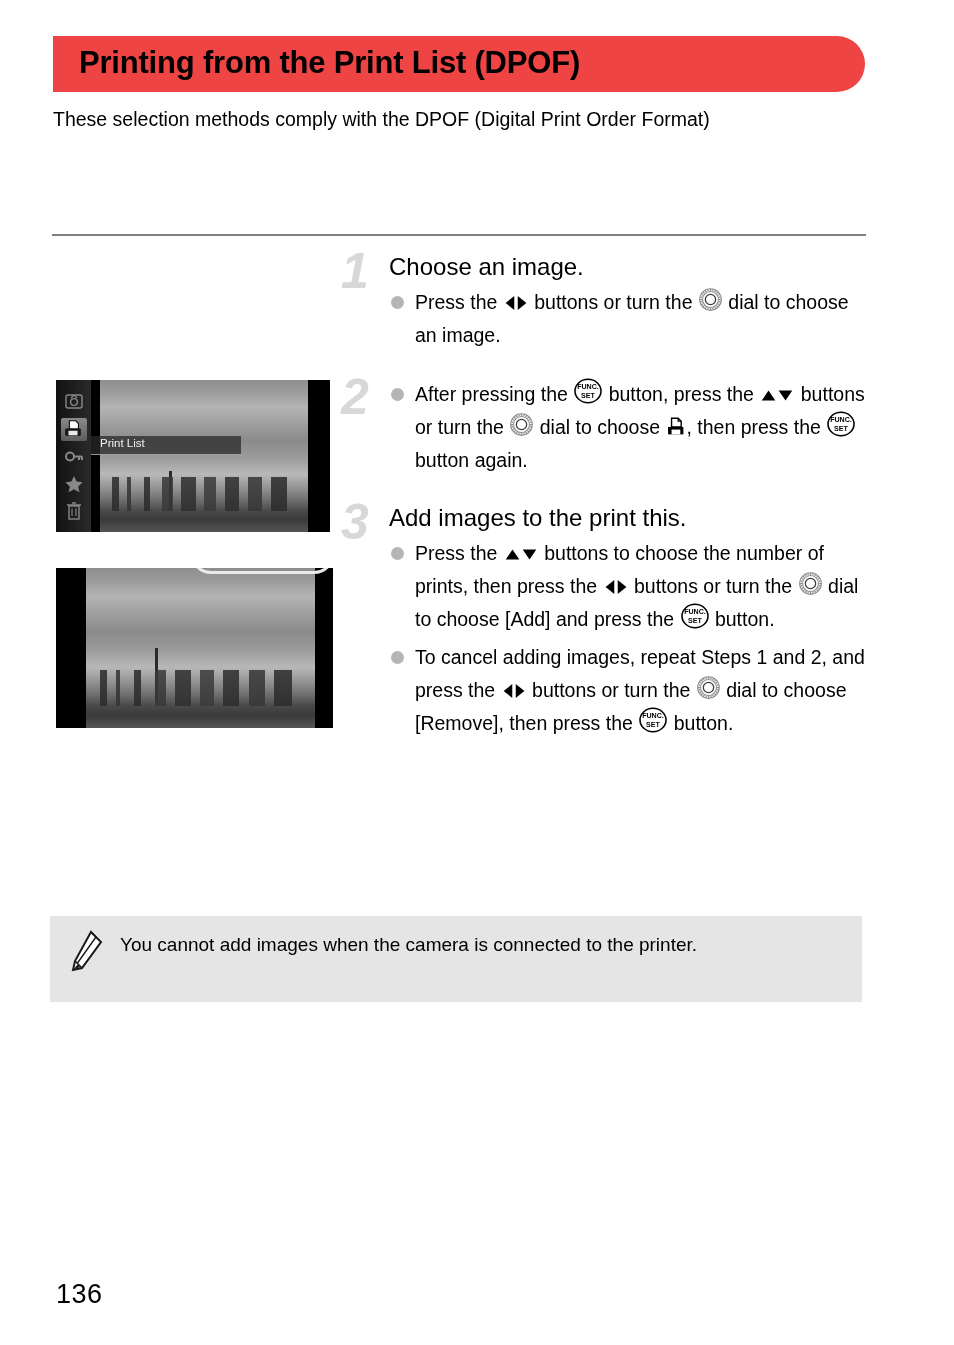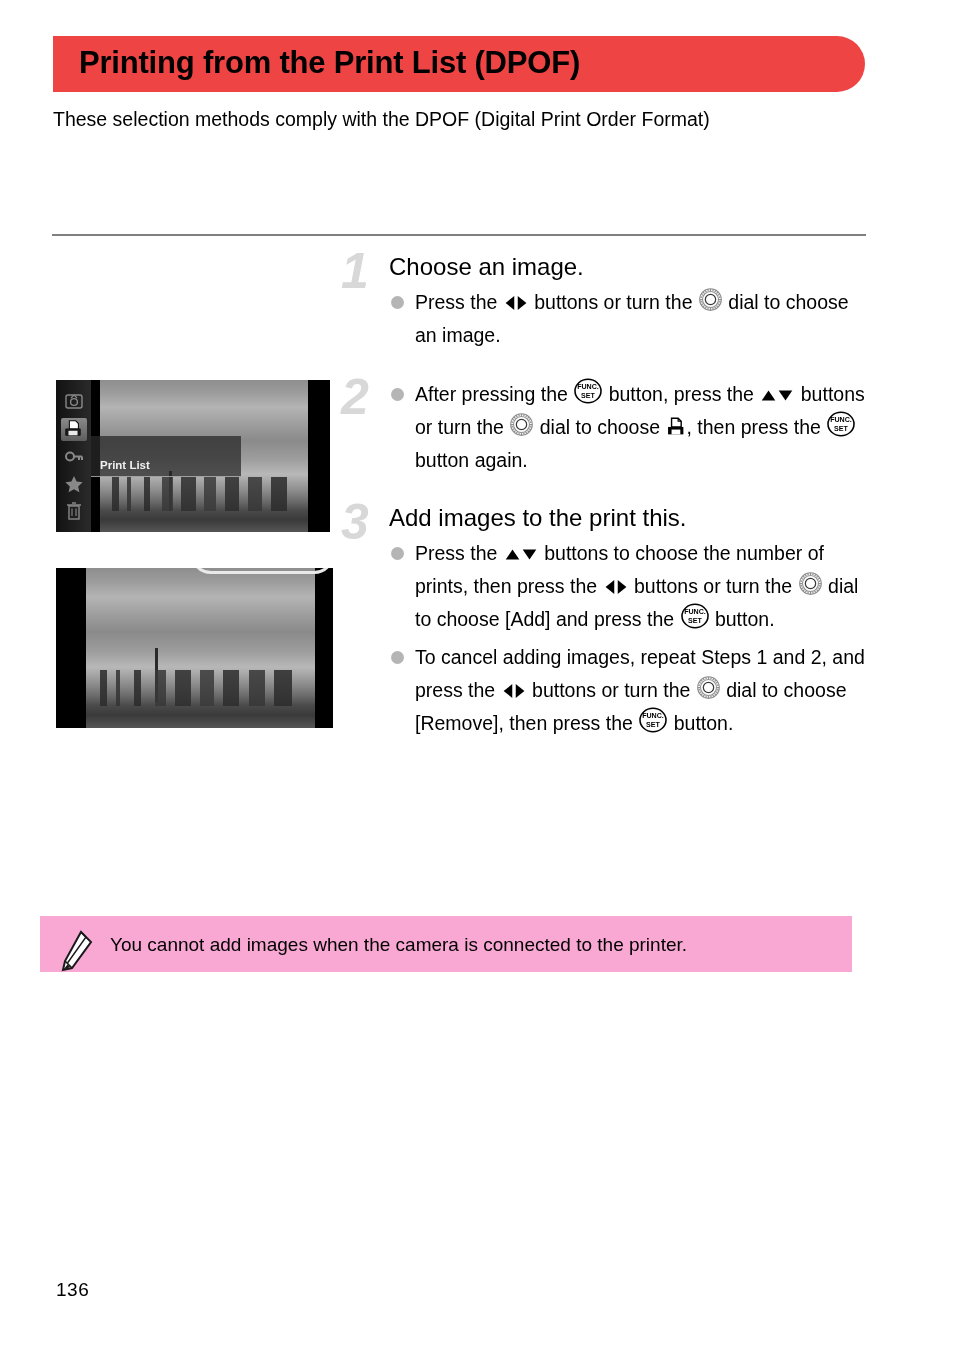--- a/index.html
+++ b/index.html
@@ -186,24 +186,23 @@
   }
 
   .menu-panel {
     position: absolute;
     left: 35px;
     background: rgba(40,40,40,0.74);
   }
   .menu-title {
     color: #f0f0f0;
     font-size: 11.5px;
-    padding: 23px 0 5px 9px;
+    padding: 1px 0 5px 9px;
     border-bottom: 1px solid rgba(190,190,190,.75);
     white-space: nowrap;
-    font-weight: bold;
   }
   .menu-desc {
     color: #f0f0f0;
     font-size: 11.5px;
     line-height: 15px;
     padding: 5px 0 6px 9px;
     white-space: nowrap;
   }
 
   .prompt-bar {
@@ -219,25 +218,25 @@
     width: 145px;
     height: 42px;
     border: 3px solid #e9e9e9;
     border-radius: 21px;
     box-sizing: border-box;
   }
 
   
   .note-box {
     position: absolute;
-    left: 40px;
+    left: 50px;
     top: 916px;
     width: 812px;
-    height: 56px;
-    background: #f9a8d4;
+    height: 86px;
+    background: #e5e5e5;
   }
   .note-icon {
     position: absolute;
     left: 18px;
     top: 14px;
     width: 36px;
     height: 42px;
   }
   .note-text {
     position: absolute;
@@ -246,21 +245,21 @@
     right: 16px;
     font-size: 19px;
     line-height: 26px;
   }
 
   
   .page-number {
     position: absolute;
     left: 56px;
     top: 1279px;
-    font-size: 19px;
+    font-size: 27px;
     letter-spacing: 0.5px;
   }
 </style>
 </head>
 <body>
 
 <div class="page-header">
   <h1>Printing from the Print List (DPOF)</h1>
 </div>
 

